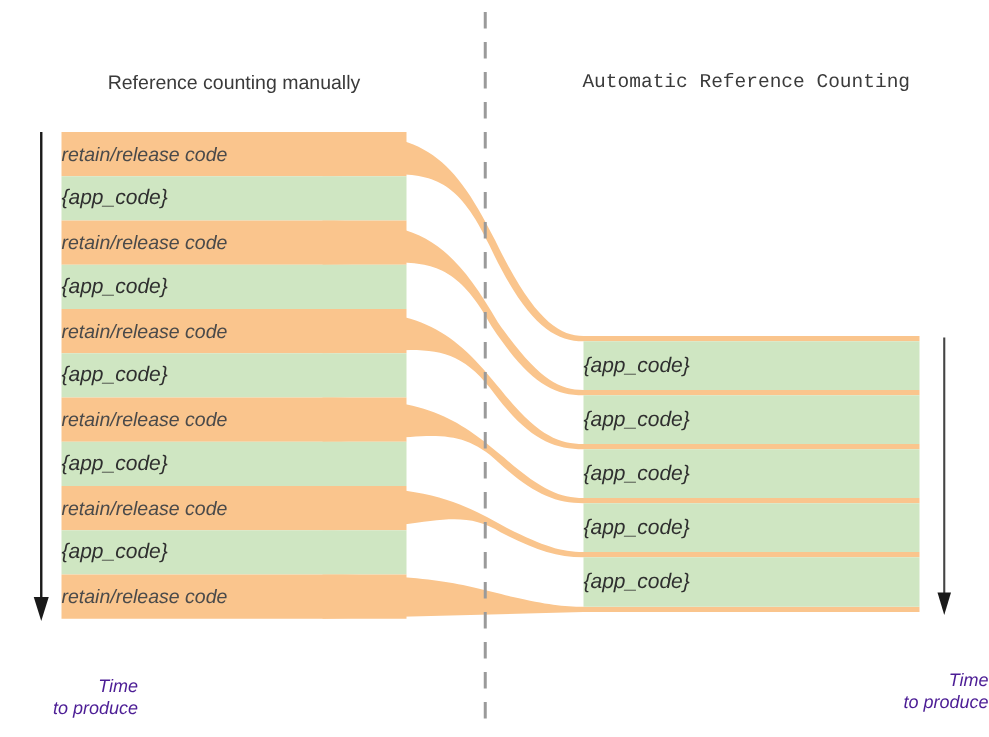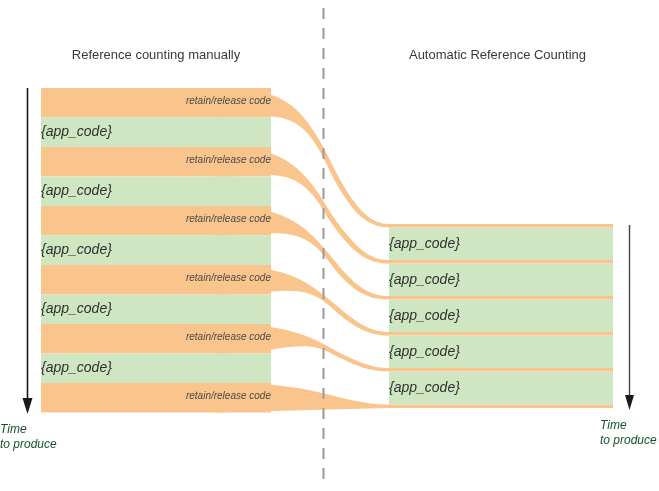--- a/index.html
+++ b/index.html
@@ -14,48 +14,49 @@
   svg.layer{position:absolute;left:0;top:0;width:659px;height:491px;}
 
   .heading{
     position:absolute;
     font-size:13px;
     color:#3a3a3a;
     white-space:nowrap;
     text-align:center;
   }
   #heading-left{left:0;top:47px;width:312px;}
-  #heading-right{left:336px;top:47px;width:323px;}
+  #heading-right{left:336px;top:47px;width:323px;font-family:Liberation Mono, monospace;}
 
   .band-label{
     position:absolute;
-    font-size:10px;
+    font-size:13px;
     font-style:italic;
     color:#4a4a4a;
     white-space:nowrap;
-    text-align:right;
+    text-align:left;
     pointer-events:none;
   }
   .app-label{
     position:absolute;
     font-size:14px;
     font-style:italic;
     color:#2f2f2f;
     white-space:nowrap;
     text-align:left;
     pointer-events:none;
   }
   .time-label{
     position:absolute;
     font-size:12px;
     font-style:italic;
-    color:#14532d;
-    text-align:left;
+    color:#4c1d95;
+    text-align:right;
     line-height:15px;
     white-space:nowrap;
+    margin-top:28px;
   }
   #time-left{left:0px;top:422px;width:92px;}
   #time-right{left:600px;top:418px;width:59px;}
 </style>
 </head>
 <body>
 
 <div id="stage">
 
   <svg class="layer" viewBox="0 0 659 491" preserveAspectRatio="none">

